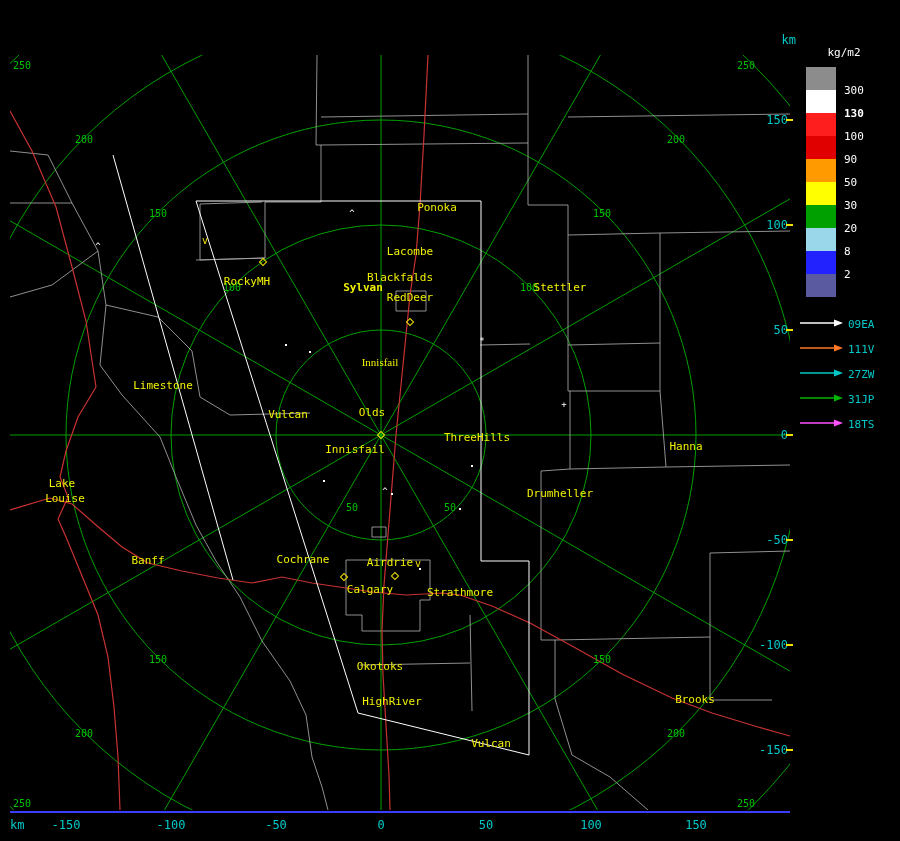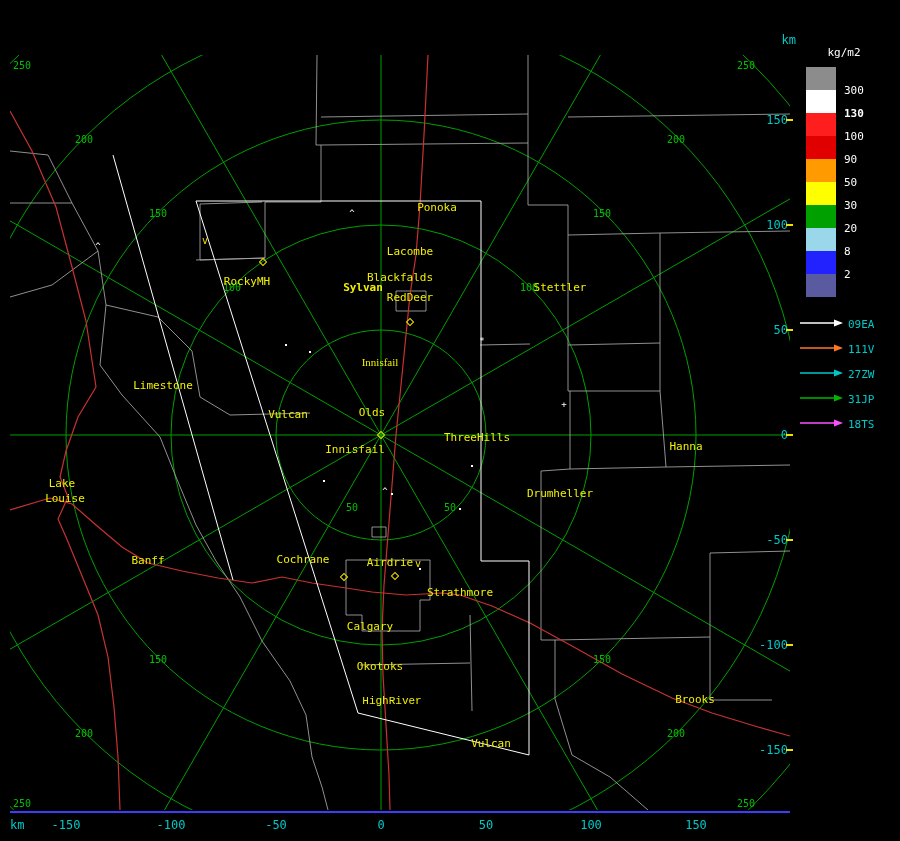--- a/index.html
+++ b/index.html
@@ -152,24 +152,24 @@
         <span class="city" style="left: 362px; top: 357px;">Olds</span>
         <span class="city" style="left: 345px; top: 394px;">Innisfail</span>
         <span class="city" style="left: 467px; top: 382px;">ThreeHills</span>
         <span class="city" style="left: 676px; top: 391px;">Hanna</span>
         <span class="city" style="left: 550px; top: 438px;">Drumheller</span>
         <span class="city" style="left: 52px; top: 428px;">Lake</span>
         <span class="city" style="left: 55px; top: 443px;">Louise</span>
         <span class="city" style="left: 138px; top: 505px;">Banff</span>
         <span class="city" style="left: 380px; top: 479px; margin-top: 28px;">Airdrie</span>
         <span class="city" style="left: 293px; top: 504px;">Cochrane</span>
-        <span class="city" style="left: 360px; top: 534px; margin-top: 37px;">Calgary</span>
+        <span class="city" style="left: 360px; top: 534px;">Calgary</span>
         <span class="city" style="left: 450px; top: 537px;">Strathmore</span>
         <span class="city" style="left: 370px; top: 611px;">Okotoks</span>
-        <span class="city" style="left: 382px; top: 646px; font-family: Liberation Mono, monospace;">HighRiver</span>
+        <span class="city" style="left: 382px; top: 646px;">HighRiver</span>
         <span class="city" style="left: 481px; top: 688px;">Vulcan</span>
         <span class="city" style="left: 685px; top: 644px;">Brooks</span>
       </div>
     <div id="marker-layer">
         <div class="diamond" style="left: 253px; top: 207px;"></div>
         <div class="diamond" style="left: 400px; top: 267px;"></div>
         <div class="diamond" style="left: 371px; top: 380px;"></div>
         <div class="diamond" style="left: 334px; top: 522px;"></div>
         <div class="diamond" style="left: 385px; top: 521px;"></div>
         <div class="dot" style="left: 276px; top: 290px;"></div>

